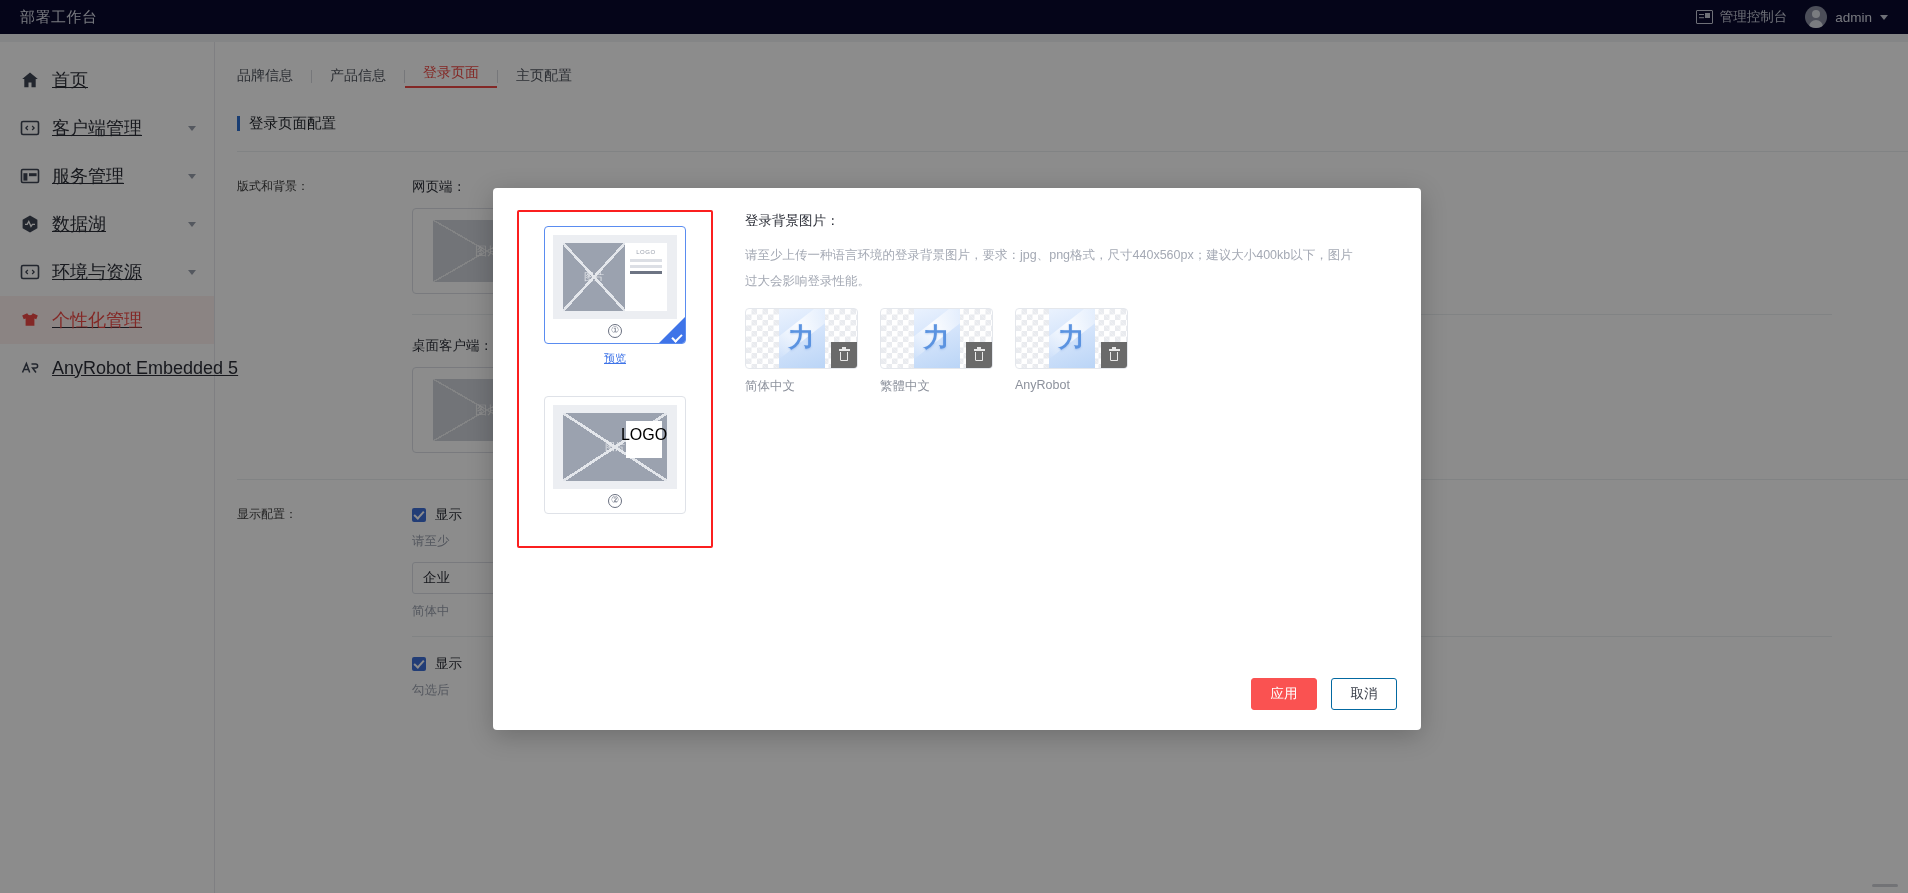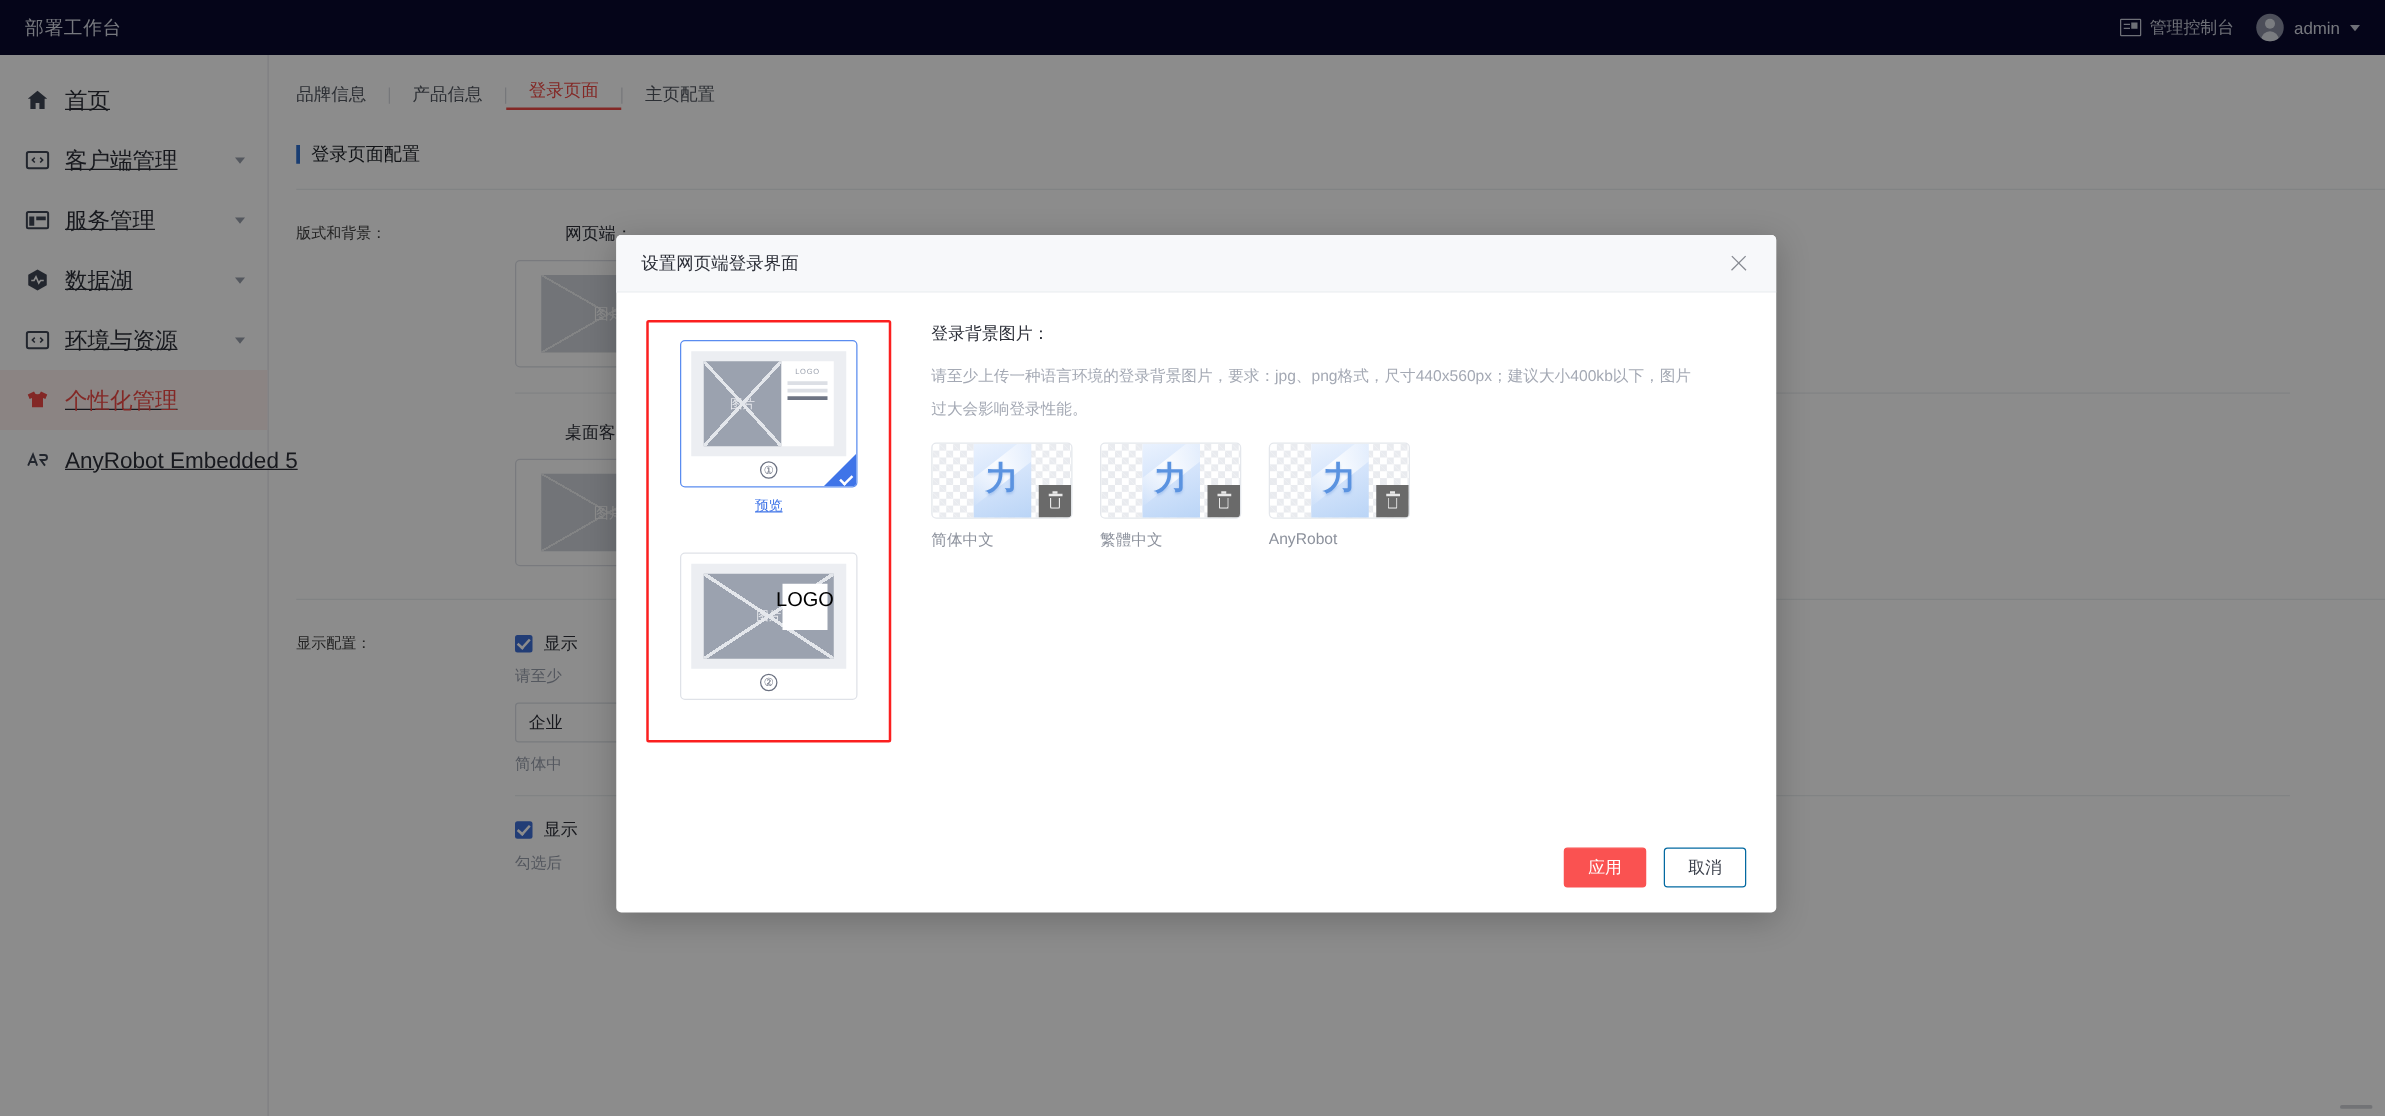--- a/index.html
+++ b/index.html
@@ -8,21 +8,21 @@
     margin: 0; padding: 0;
     width: 1908px; height: 893px;
     overflow: hidden;
     font-family: "Liberation Sans", "DejaVu Sans", sans-serif;
     background: #f0f2f5;
   }
   .app { position: relative; width: 1908px; height: 893px; }
 
   
   .topbar {
-    position: absolute; top: 0; left: 0; right: 0; height: 44px;
+    position: absolute; top: 0; left: 0; right: 0; height: 34px;
     background: #0a0a2e; color: #cfd3e0;
     display: flex; align-items: center; justify-content: space-between;
     padding: 0 20px; z-index: 5;
   }
   .topbar-title { font-size: 15px; color: #d8dbe6; letter-spacing: .5px; }
   .topbar-right { display: flex; align-items: center; gap: 18px; }
   .console-link { display: flex; align-items: center; gap: 7px; font-size: 13.5px; color: #c8ccd9; cursor: pointer; }
   .console-icon { width: 17px; height: 14px; border: 1.6px solid #c8ccd9; border-radius: 1px; position: relative; }
   .console-icon::before { content:""; position:absolute; left:2px; top:2.5px; width:5px; height:1.4px; background:#c8ccd9; box-shadow:0 3.2px 0 #c8ccd9; }
   .console-icon::after { content:""; position:absolute; right:2px; top:2px; width:4.5px; height:4.5px; background:#c8ccd9; }
@@ -60,21 +60,21 @@
   .tab.active { color:#ef4a45; border-bottom:2px solid #ef4a45; padding-bottom:4px; }
   .tab-sep { width:1px; height:13px; background:#d7d9de; }
 
   .section-title { display:flex; align-items:center; gap:9px; margin:26px 0 0 22px; font-size:14.5px; color:#1f2329; }
   .section-bar { width:3px; height:15px; background:#2f6fd0; }
   .hr { height:1px; background:#eceef1; margin:18px 0 0 22px; }
 
   .form-row { display:flex; padding: 26px 0 0 22px; }
   .form-label { width:175px; font-size:12px; color:#404040; flex:0 0 175px; }
   .form-body { flex:1; }
-  .sub-label { font-size:13.5px; color:#2c2f38; margin-bottom:12px;margin-left:40px; }
+  .sub-label { font-size:13.5px; color:#2c2f38; margin-bottom:12px; }
   .preview-card {
     width:150px; height:86px; border:1px solid #dcdfe6; border-radius:4px;
     background:#fff; display:flex; align-items:center; justify-content:center;
   }
   .ph-img { width:108px; height:62px; background:#cfd3da; position:relative; }
   .ph-img::before, .ph-img::after {
     content:""; position:absolute; left:0; top:0; width:100%; height:100%;
     background-image: linear-gradient(to bottom right, transparent 49.3%, #eef0f3 49.3%, #eef0f3 50.7%, transparent 50.7%);
   }
   .ph-img::after { background-image: linear-gradient(to bottom left, transparent 49.3%, #eef0f3 49.3%, #eef0f3 50.7%, transparent 50.7%); }
@@ -378,24 +378,20 @@
       </div>
     </div>
 
     <div class="scroll-hint"></div>
   </div>
 
   <div class="mask"></div>
 
   <div class="modal">
 
-    <div class="modal-head">
-      <div class="modal-title">设置网页端登录界面</div>
-      <div class="close-x"></div>
-    </div>
 
     <div class="modal-body">
 
       <div class="layout-col">
 
         <div class="thumb-wrap">
           <div class="thumb selected">
             <div class="thumb-inner">
               <div class="mock">
                 <div class="mock-img">

